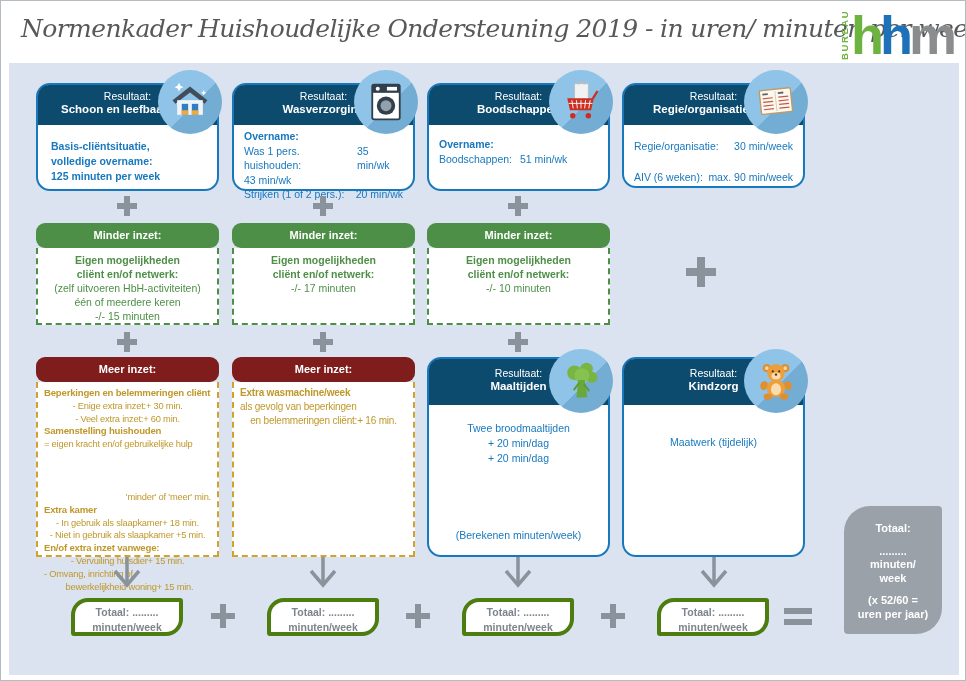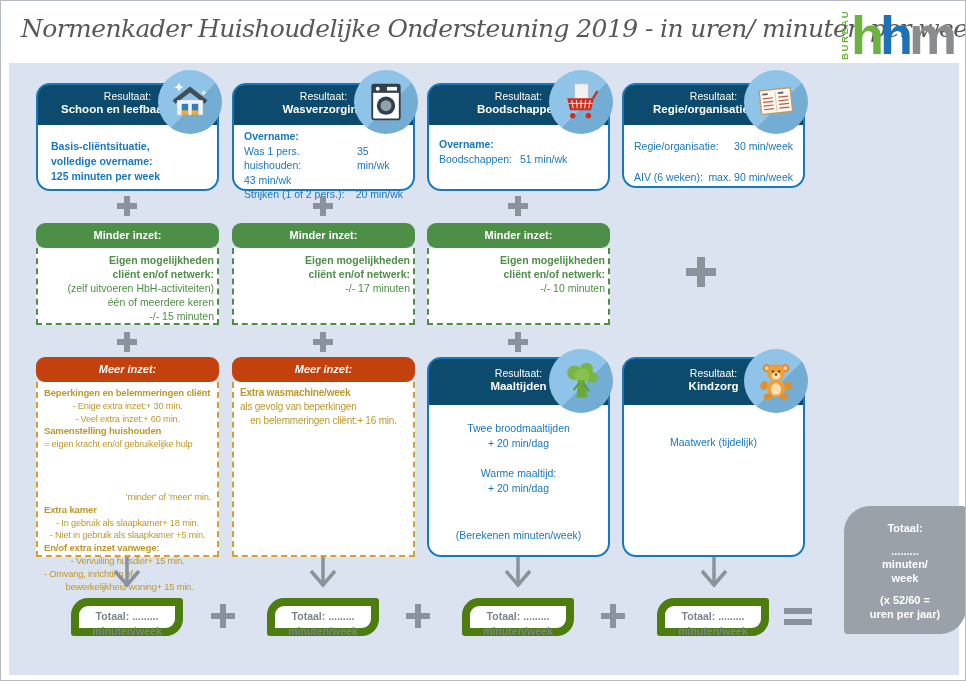--- a/index.html
+++ b/index.html
@@ -37,46 +37,46 @@
   .rb-footer{position:absolute;bottom:14px;left:0;right:0;text-align:center;color:#1878be;font-size:10.5px;}
   .icon-circle{position:absolute;top:-15px;right:-5px;width:64px;height:64px;border-radius:50%;
         background:linear-gradient(135deg,#8fc3e7 55%,#74add4 55%);display:flex;align-items:center;
         justify-content:center;z-index:3;}
   .icon-circle.low{top:-10px;}
   
   .flow-box{position:absolute;width:183px;box-sizing:border-box;}
   .f-head{height:25px;line-height:25px;color:#fff;font-weight:bold;font-size:11px;text-align:center;border-radius:9px;}
   .f-body{background:#fff;border:2px dashed;border-top:none;box-sizing:border-box;}
   .green .f-head{background:#4e8f47;}
-  .green .f-body{border-color:#4e8f47;color:#4e8f47;text-align:right;font-size:10.5px;
+  .green .f-body{border-color:#4e8f47;color:#4e8f47;text-align:center;font-size:10.5px;
         line-height:14px;padding:5px 3px 0 3px;height:77px;}
   .g-bold{font-weight:bold;}
-  .gold .f-head{background:#c2410c;font-style:italic;}
+  .gold .f-head{background:#7f1d1d;}
   .gold .f-body{border-color:#d3a22a;color:#bf982c;text-align:left;font-size:9.3px;
         letter-spacing:-0.2px;line-height:12.8px;padding:5px 6px 0 6px;height:175px;}
   .m-bold{font-weight:bold;font-size:9.6px;}
   .m-row{display:flex;justify-content:center;white-space:nowrap;}
   .m-right{text-align:right;margin-top:40px;}
   .m-indent{padding-left:4px;}
   
   .plus{position:absolute;}
   .plus:before{content:"";position:absolute;left:0;top:36%;width:100%;height:28%;background:#8a929b;}
   .plus:after{content:"";position:absolute;top:0;left:36%;height:100%;width:28%;background:#8a929b;}
   .plus.sm{width:20px;height:20px;}
   .plus.md{width:24px;height:24px;}
   .plus.lg{width:30px;height:30px;}
   .equals{position:absolute;width:28px;height:17px;}
   .equals:before,.equals:after{content:"";position:absolute;left:0;width:100%;height:6px;background:#8a929b;}
   .equals:before{top:0;}.equals:after{bottom:0;}
   .arrow{position:absolute;width:36px;height:40px;}
   
-  .tot{position:absolute;width:112px;height:38px;background:#fff;border:8px solid #4d7c0f;
+  .tot{position:absolute;width:112px;height:38px;background:#fff;border:4px solid #4d7c0f;
        border-radius:17px 3px 17px 3px;color:#7d848d;font-weight:bold;font-size:10.5px;
        text-align:center;padding-top:3px;box-sizing:border-box;line-height:15px;}
-  .grand{position:absolute;left:835px;top:443px;width:122px;height:128px;background:#9aa1a9;
+  .grand{position:absolute;left:835px;top:443px;width:98px;height:128px;background:#9aa1a9;
        border-radius:26px 4px 26px 4px;color:#fff;font-weight:bold;font-size:11px;text-align:center;
        line-height:13.5px;padding-top:16px;box-sizing:border-box;}
   .g-gap{margin-top:9px;}
 </style>
 </head>
 <body>
 
 <div class="page">
 
   <div class="header">
@@ -285,21 +285,20 @@
     </div>
 
     <div class="rbox" style="left:418px;top:294px;height:200px">
       <div class="rb-head tall">
         <div class="rb-label">Resultaat:</div>
         <div class="rb-title">Maaltijden</div>
       </div>
       <div class="rb-body center">
         <div>Twee broodmaaltijden</div>
         <div>+ 20 min/dag</div>
-        <div class="mt-gap">Warme maaltijd:</div>
         <div>+ 20 min/dag</div>
       </div>
       <div class="rb-footer">(Berekenen minuten/week)</div>
       <div class="icon-circle low">
         <svg width="44" height="44" viewBox="0 0 48 48">
           <circle cx="17" cy="15" r="8" fill="#79b542"></circle>
           <circle cx="30" cy="11" r="7" fill="#79b542"></circle>
           <circle cx="36" cy="20" r="6" fill="#79b542"></circle>
           <circle cx="25" cy="18" r="8" fill="#86c24f"></circle>
           <path d="M21 23 L19 42 H31 L28 23 Z" fill="#6aa83a"></path>

